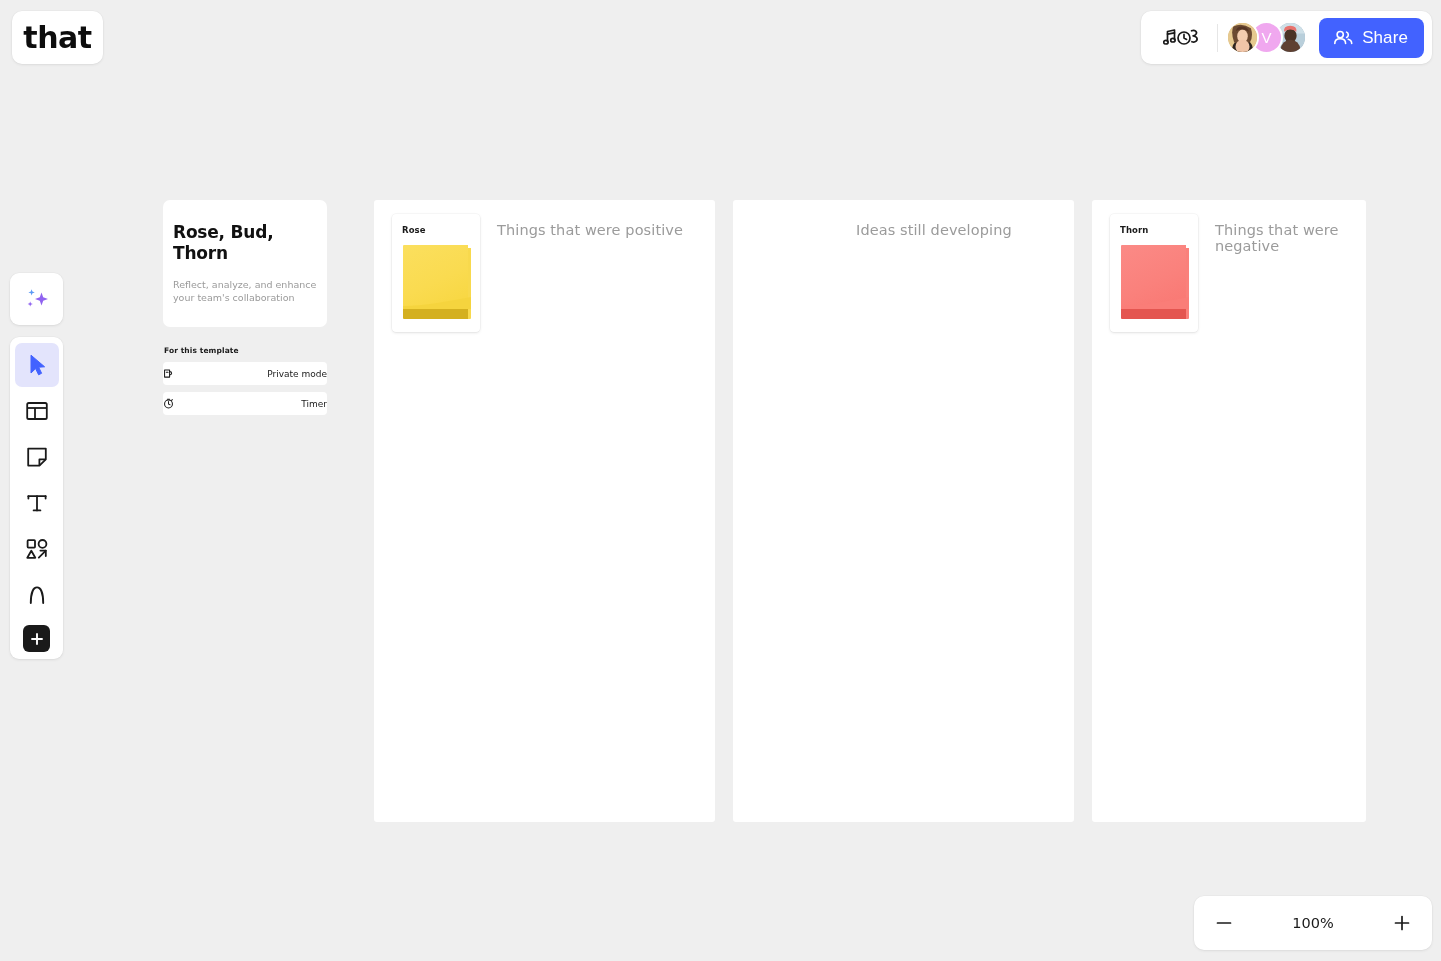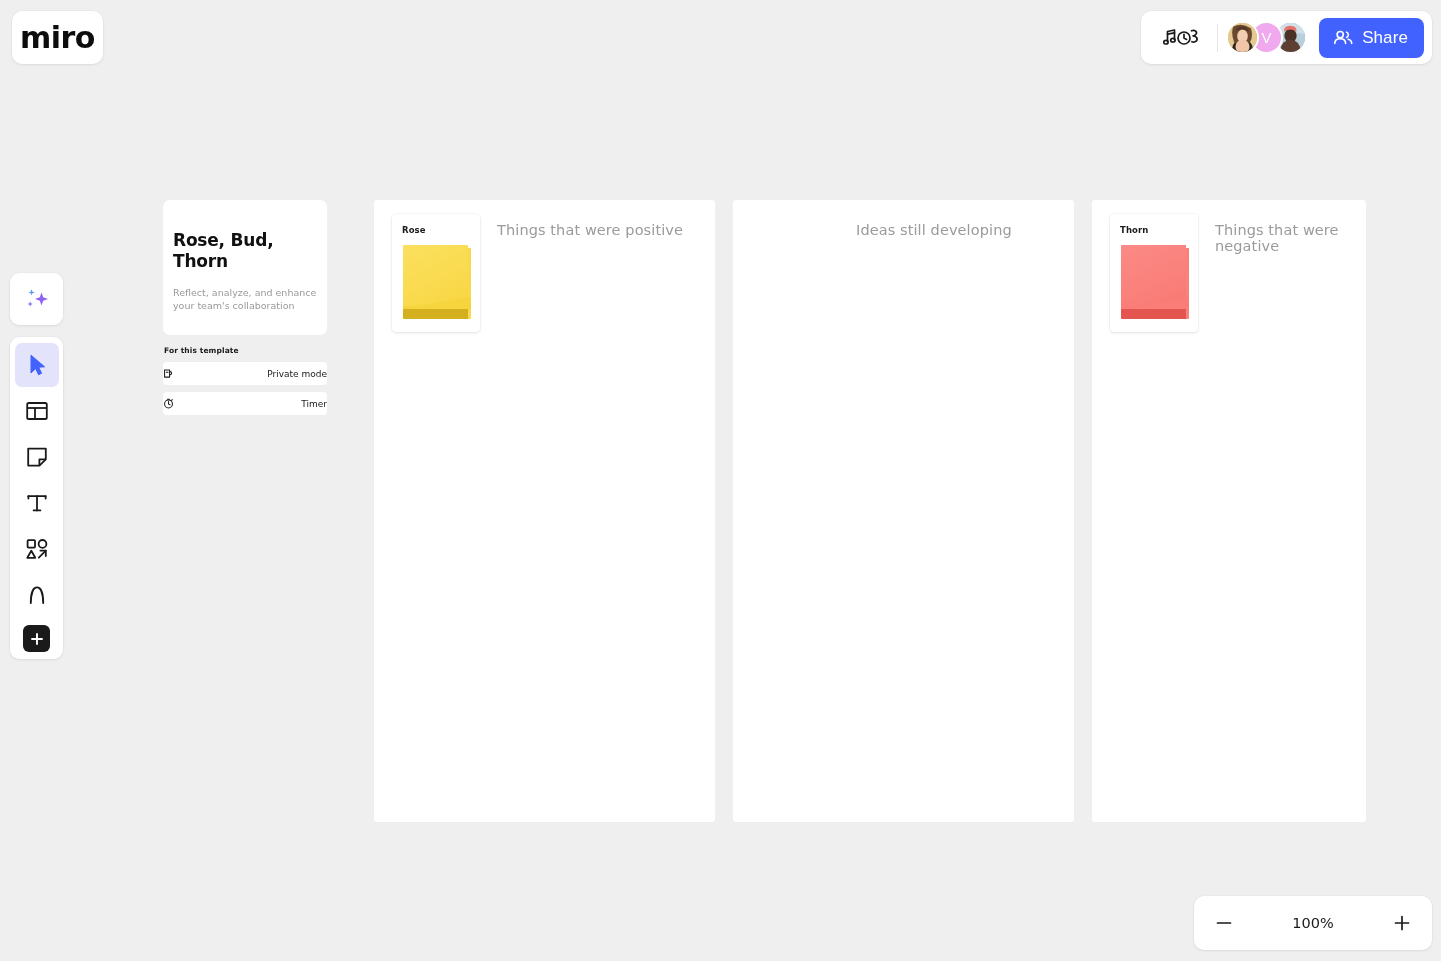--- a/index.html
+++ b/index.html
@@ -81,21 +81,21 @@
     display: flex; align-items: center; justify-content: center;
     cursor: pointer; background: transparent;
   }
   .tool-btn.active { background: #e3e4fc; }
   .tool-btn.plus-tool { width: 27px; height: 27px; border-radius: 6px; background: #1a1a1a; margin-top: 6px; }
 
   
   #template-card {
     position: absolute; left: 163px; top: 200px;
     width: 164px; background: #ffffff; border-radius: 7px;
-    padding: 30px 10px 22px 10px;
+    padding: 22px 10px 22px 10px;
   }
   #template-title {
     font-size: 17px; font-weight: 700; color: #111111; line-height: 1.25;
     letter-spacing: -0.2px; font-family: "DejaVu Sans", sans-serif;
   }
   #template-subtitle {
     margin-top: 13px; font-size: 9.5px; color: #9a9a9a; line-height: 1.45;
     font-family: "DejaVu Sans", sans-serif;
   }
   #template-tools { position: absolute; left: 163px; top: 346px; width: 164px; }
@@ -175,21 +175,21 @@
   #zoom-level {
     min-width: 52px; text-align: center; font-size: 14.5px;
     color: #1a1a1a; font-family: "DejaVu Sans", sans-serif;
     cursor: pointer; user-select: none;
   }
 </style>
 </head>
 <body>
 
 <div id="miro-logo">
-  <span class="wordmark">miro</span>
+  <span class="wordmark">that</span>
 </div>
 
 <div id="top-right-bar">
 
   <div id="reactions-btn">
     <svg width="40" height="24" viewBox="0 0 40 24">
       <g fill="none" stroke="#1a1a1a" stroke-width="1.7" stroke-linecap="round" stroke-linejoin="round">
         <path d="M4.5 15.5 L4.5 5.5 L11.5 4 L11.5 13.5"></path>
         <ellipse cx="2.9" cy="16.2" rx="2.2" ry="1.8"></ellipse>
         <ellipse cx="9.9" cy="14.2" rx="2.2" ry="1.8"></ellipse>

